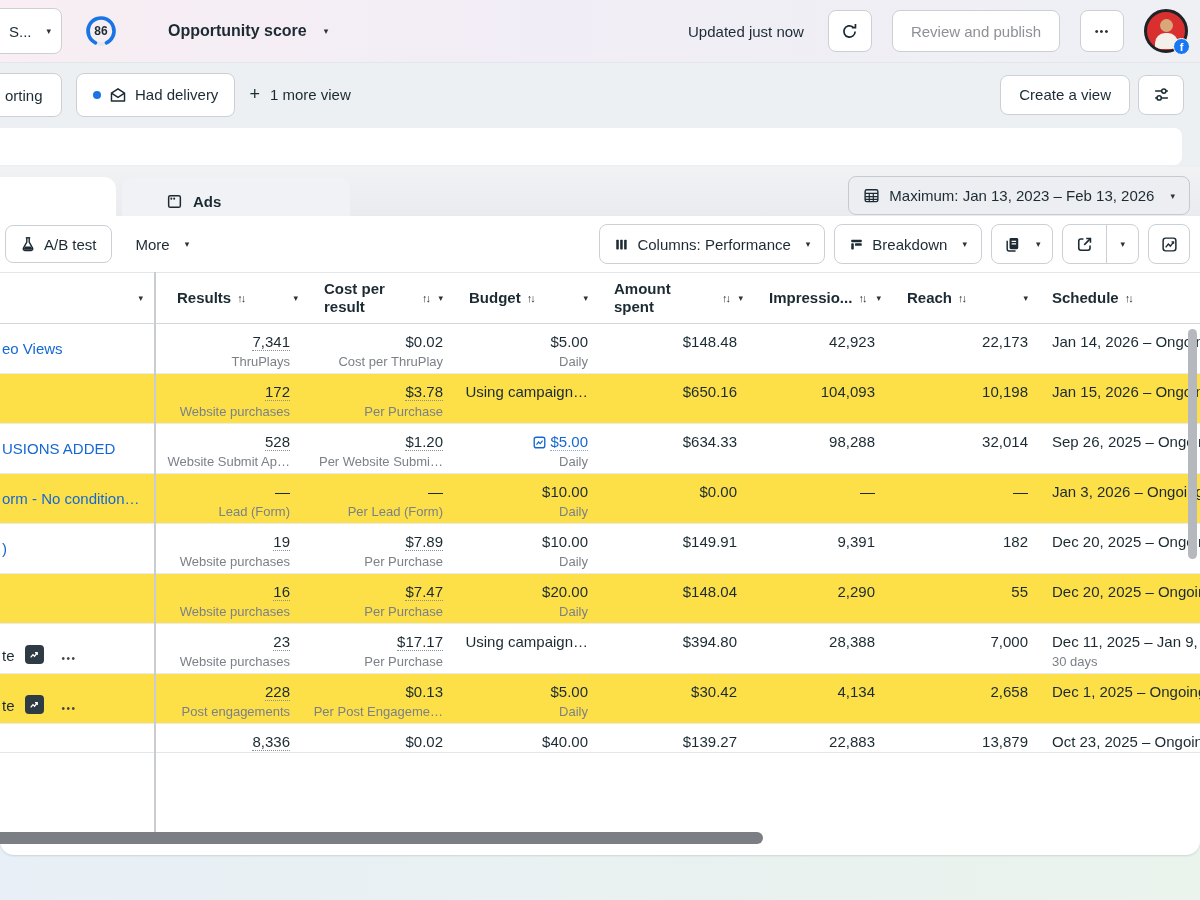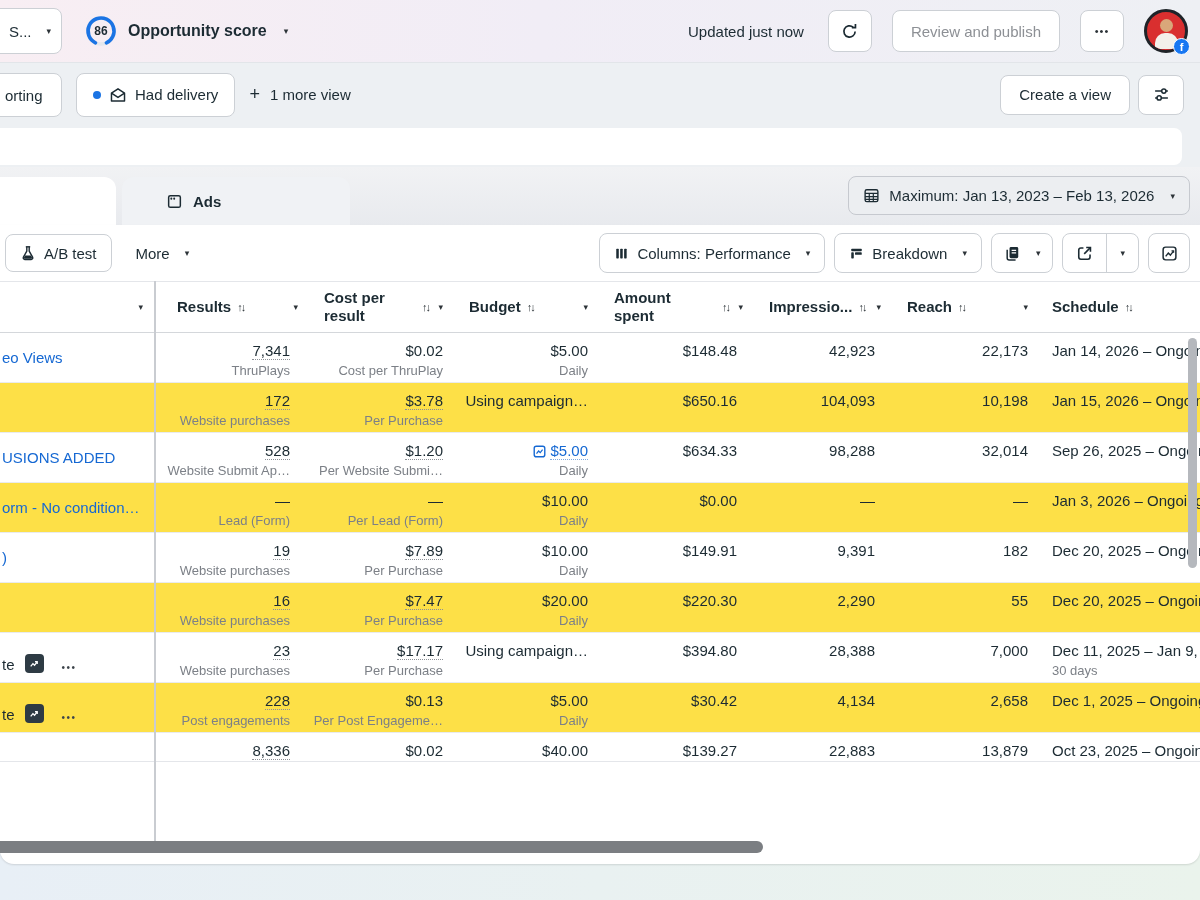--- a/index.html
+++ b/index.html
@@ -20,21 +20,21 @@
   
   .topbar { position:absolute; left:0; top:0; width:1200px; height:62px;
     background:linear-gradient(90deg,#f8eef3 0%,#f1edf6 45%,#eef0f4 100%);
     display:flex; align-items:center; padding:0 12px 0 84px; }
   .cutbtn { position:absolute; left:-44px; top:8px; height:46px; width:106px;
     padding-left:52px; justify-content:flex-start; font-weight:500; }
   .opp { display:flex; align-items:center; gap:10px; cursor:pointer; }
   .ring { position:relative; width:34px; height:34px; }
   .ring .score { position:absolute; inset:0; display:flex; align-items:center; justify-content:center;
     font-size:12px; font-weight:700; }
-  .opp-label { font-weight:600; font-size:16px; }
+  .opp-label { font-weight:600; font-size:16px;margin-left:40px; }
   .top-right { margin-left:auto; display:flex; align-items:center; gap:20px; }
   .updated { font-size:15px; margin-right:4px; }
   .iconbtn { width:44px; height:42px; }
   .btn-review { height:42px; padding:0 18px; color:#8d9095; }
   .dots-btn { width:44px; height:42px; font-size:11px; letter-spacing:1px; color:#2c3338; }
   .avatar { position:relative; width:44px; height:44px; cursor:pointer; }
   .av-img { width:44px; height:44px; border-radius:50%; background:#d92f2f;
     border:3px solid #1f2328; overflow:hidden; position:relative; }
   .av-head { position:absolute; left:13px; top:7px; width:13px; height:13px; border-radius:50%; background:#d9a77a; }
   .av-body { position:absolute; left:8px; top:21px; width:23px; height:16px; border-radius:10px 10px 0 0; background:#f3f0ea; }
@@ -68,21 +68,21 @@
     background:#fff; border-radius:12px 12px 0 0; }
   .tab-ads { position:absolute; left:122px; top:10px; width:228px; height:48px;
     background:#f0f2f5; border-radius:12px 12px 0 0;
     display:flex; align-items:center; gap:10px; padding-left:44px; cursor:pointer; }
   .tab-ads .lbl { font-weight:700; font-size:15px; }
   .datepill { position:absolute; right:10px; top:9px; height:39px;
     background:#eceef1; border:1px solid #c6c9cf; border-radius:8px;
     display:flex; align-items:center; gap:9px; padding:4px 14px; font-weight:500; cursor:pointer; }
 
   
-  .card { position:absolute; left:0; top:225px; width:1200px; height:639px;
+  .card { position:absolute; left:0; top:216px; width:1200px; height:639px;
     background:#fff; border-radius:0 0 14px 14px; box-shadow:0 1px 2px rgba(0,0,0,.12); }
   .toolbar { position:absolute; left:0; top:0; width:1200px; height:56px;
     display:flex; align-items:center; padding:0 10px 0 5px; }
   .btn-ab { height:38px; padding:0 14px; font-weight:500; }
   .btn-more { border:none; background:transparent; margin-left:24px; font-weight:500; }
   .tools-right { margin-left:auto; display:flex; align-items:center; gap:9px; }
   .btn-cols,.btn-break { height:40px; padding:0 14px; font-weight:500; }
   .btn-pages { height:40px; padding:0 12px; }
   .splitbtn { display:flex; height:40px; border:1px solid #ccd0d5; border-radius:8px; overflow:hidden; background:#fff; }
   .splitbtn > div { display:flex; align-items:center; justify-content:center; padding:0 13px; cursor:pointer; }
@@ -502,21 +502,21 @@
         </div>
       <div class="td num c-cost">
           <div class="v"><span class="u">$7.47</span></div>
           <div class="sub">Per Purchase</div>
         </div>
       <div class="td num c-bud">
           <div class="v">$20.00</div>
           <div class="sub">Daily</div>
         </div>
       <div class="td num c-amt">
-          <div class="v">$220.30</div>
+          <div class="v">$148.04</div>
         </div>
       <div class="td num c-imp">
           <div class="v">2,290</div>
         </div>
       <div class="td num c-rch">
           <div class="v">55</div>
         </div>
       <div class="td c-sched">
           <div class="v">Dec 20, 2025 – Ongoing</div>
         </div>

